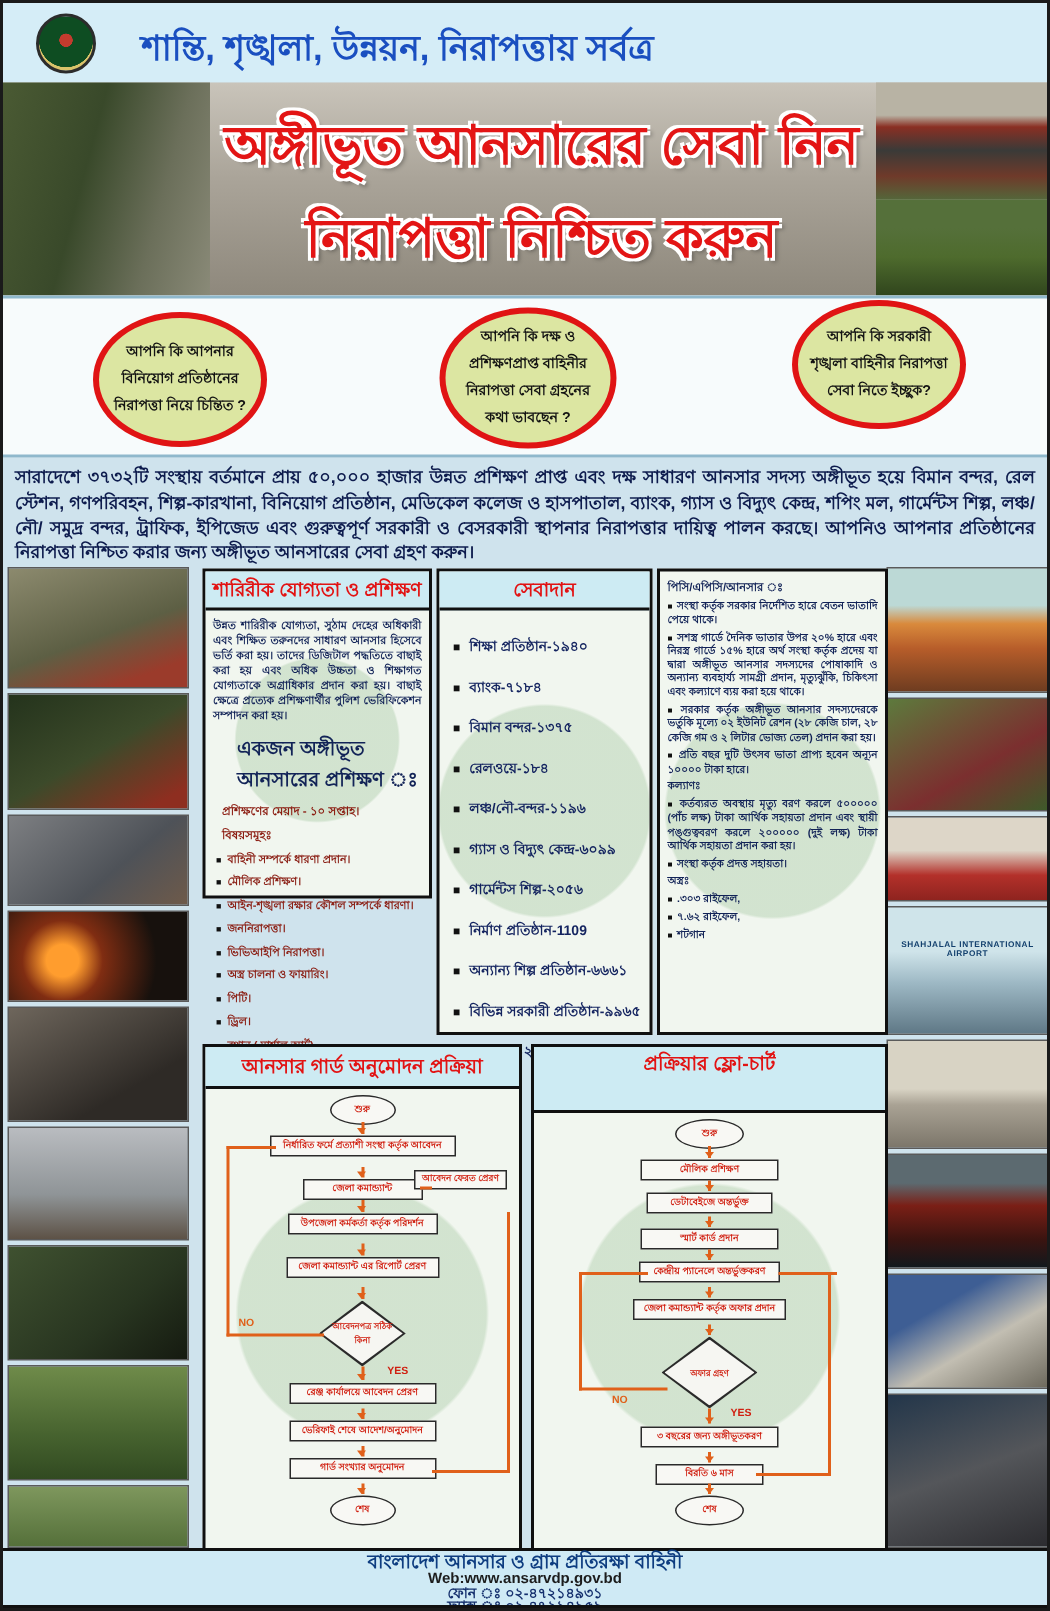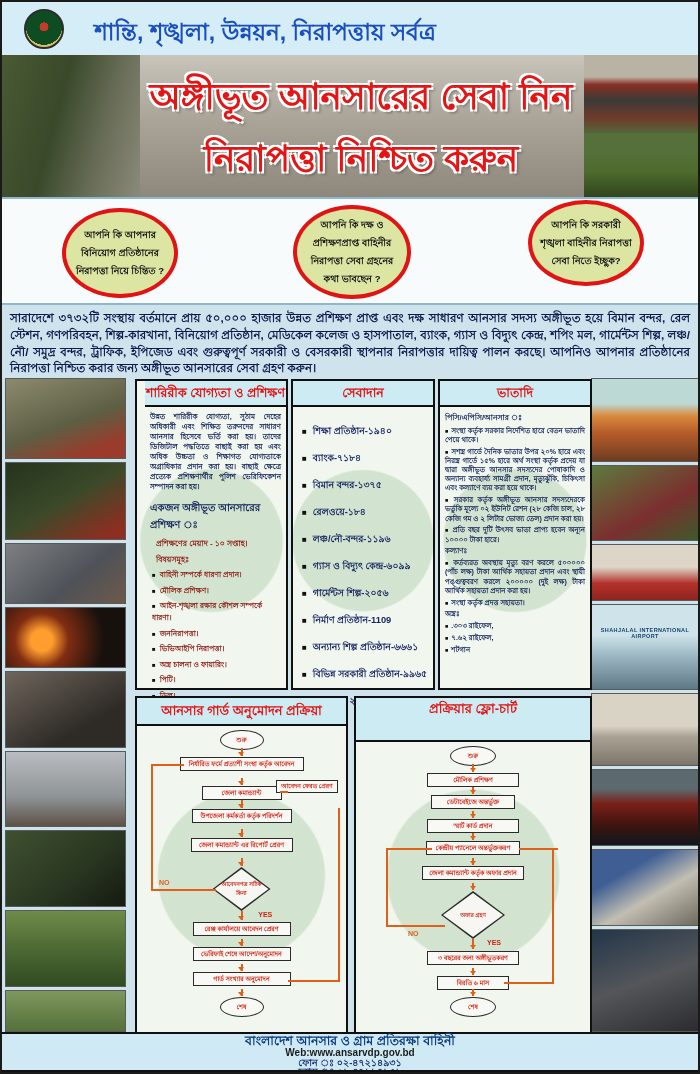--- a/index.html
+++ b/index.html
@@ -57,21 +57,21 @@
   .airport-sign{position:absolute;left:0;right:0;top:26%;text-align:center;font-size:5.5px;font-weight:bold;color:#13406e;letter-spacing:.4px;}
   .r5{top:691px;height:73px;background:linear-gradient(180deg,#d8d3c4 0 45%,#a9a294 60%,#7c766a);}
   .r6{top:767px;height:77px;background:linear-gradient(180deg,#5c6a70 0 25%,#7a1f16 45%,#3b1410 75%,#11181d);}
   .r7{top:847px;height:77px;background:linear-gradient(150deg,#3e5e94 0 30%,#c2beb2 60%,#6e6a5e);}
   .r8{top:927px;height:103px;background:linear-gradient(160deg,#23364a,#54565a 50%,#2c2c30);}
 
   
   .panel{border:2px solid #101010;background:
          radial-gradient(circle at 50% 52%,rgba(185,212,182,.55) 0 40%,rgba(185,212,182,0) 41%),#f1f6ef;}
   .phead{background:#cdebf3;border-bottom:2px solid #101010;color:#e21313;font-weight:bold;text-align:center;}
-  .pA{left:133px;top:377px;width:153px;height:311px;padding-left:8px;}
+  .pA{left:133px;top:377px;width:153px;height:220px;}
   .pB{left:289px;top:377px;width:144px;height:311px;}
   .pC{left:436px;top:377px;width:154px;height:311px;}
   .phead1{height:24px;line-height:24px;font-size:12.5px;}
   .pbody{padding:5px 5px;color:#122357;}
   .pA .sechead{font-size:8px;font-weight:bold;margin:2px 0;}
   .pA .sectext{font-size:7.3px;line-height:1.38;text-align:justify;font-weight:bold;}
   .pA .duration,.pA .sublabel{font-size:7.8px;font-weight:bold;color:#8c1d12;margin:3px 0 1px 6px;}
   ul.blist{list-style:none;margin:2px 0 0 2px;padding:0;}
   ul.blist li{font-size:7.4px;font-weight:bold;color:#8c2218;margin:3.5px 0;}
   ul.blist li::before{content:"■";color:#111;font-size:6px;margin-right:4px;}
@@ -166,21 +166,21 @@
   </div>
   <div class="abs ph phR r5"></div>
   <div class="abs ph phR r6"></div>
   <div class="abs ph phR r7"></div>
   <div class="abs ph phR r8"></div>
 
   <div class="abs panel pA">
     <div class="phead phead1">শারিরীক যোগ্যতা ও প্রশিক্ষণ</div>
     <div class="pbody">
       <div class="sectext">উন্নত শারিরীক যোগ্যতা, সুঠাম দেহের অধিকারী এবং শিক্ষিত তরুনদের সাধারণ আনসার হিসেবে ভর্তি করা হয়। তাদের ডিজিটাল পদ্ধতিতে বাছাই করা হয় এবং অধিক উচ্চতা ও শিক্ষাগত যোগ্যতাকে অগ্রাধিকার প্রদান করা হয়। বাছাই ক্ষেত্রে প্রত্যেক প্রশিক্ষণার্থীর পুলিশ ভেরিফিকেশন সম্পাদন করা হয়।</div>
-      <div class="sechead" style="font-size:10px;margin-top:7px;">একজন অঙ্গীভূত আনসারের প্রশিক্ষণ ঃ</div>
+      <div class="sechead" style="font-size:13px;margin-top:7px;margin-left:16px;">একজন অঙ্গীভূত আনসারের প্রশিক্ষণ ঃ</div>
       <div class="duration">প্রশিক্ষণের মেয়াদ - ১০ সপ্তাহ।</div>
       <div class="sublabel">বিষয়সমূহঃ</div>
       <ul class="blist">
         <li>বাহিনী সম্পর্কে ধারণা প্রদান।</li>
         <li>মৌলিক প্রশিক্ষণ।</li>
         <li>আইন-শৃঙ্খলা রক্ষার কৌশল সম্পর্কে ধারণা।</li>
         <li>জননিরাপত্তা।</li>
         <li>ভিভিআইপি নিরাপত্তা।</li>
         <li>অস্ত্র চালনা ও ফায়ারিং।</li>
         <li>পিটি।</li>
@@ -204,21 +204,20 @@
         <li>গার্মেন্টস শিল্প-২০৫৬</li>
         <li>নির্মাণ প্রতিষ্ঠান-1109</li>
         <li>অন্যান্য শিল্প প্রতিষ্ঠান-৬৬৬১</li>
         <li>বিভিন্ন সরকারী প্রতিষ্ঠান-৯৯৬৫</li>
         <li>অন্যান্য-১২১৮৯</li>
       </ul>
     </div>
   </div>
 
   <div class="abs panel pC">
-    <div class="phead phead1">ভাতাদি</div>
     <div class="pbody">
       <div class="sub">পিসি/এপিসি/আনসার ঃ</div>
       <ul class="alist">
         <li>সংস্থা কর্তৃক সরকার নির্দেশিত হারে বেতন ভাতাদি পেয়ে থাকে।</li>
         <li>সশস্ত্র গার্ডে দৈনিক ভাতার উপর ২০% হারে এবং নিরস্ত্র গার্ডে ১৫% হারে অর্থ সংস্থা কর্তৃক প্রদেয় যা দ্বারা অঙ্গীভূত আনসার সদস্যদের পোষাকাদি ও অন্যান্য ব্যবহার্য্য সামগ্রী প্রদান, মৃত্যুঝুঁকি, চিকিৎসা এবং কল্যাণে ব্যয় করা হয়ে থাকে।</li>
         <li>সরকার কর্তৃক অঙ্গীভূত আনসার সদস্যদেরকে ভর্তুকি মূল্যে ০২ ইউনিট রেশন (২৮ কেজি চাল, ২৮ কেজি গম ও ২ লিটার ভোজ্য তেল) প্রদান করা হয়।</li>
         <li>প্রতি বছর দুটি উৎসব ভাতা প্রাপ্য হবেন অন্যূন ১০০০০ টাকা হারে।</li>
       </ul>
       <div class="wline">কল্যাণঃ</div>
       <ul class="alist">

